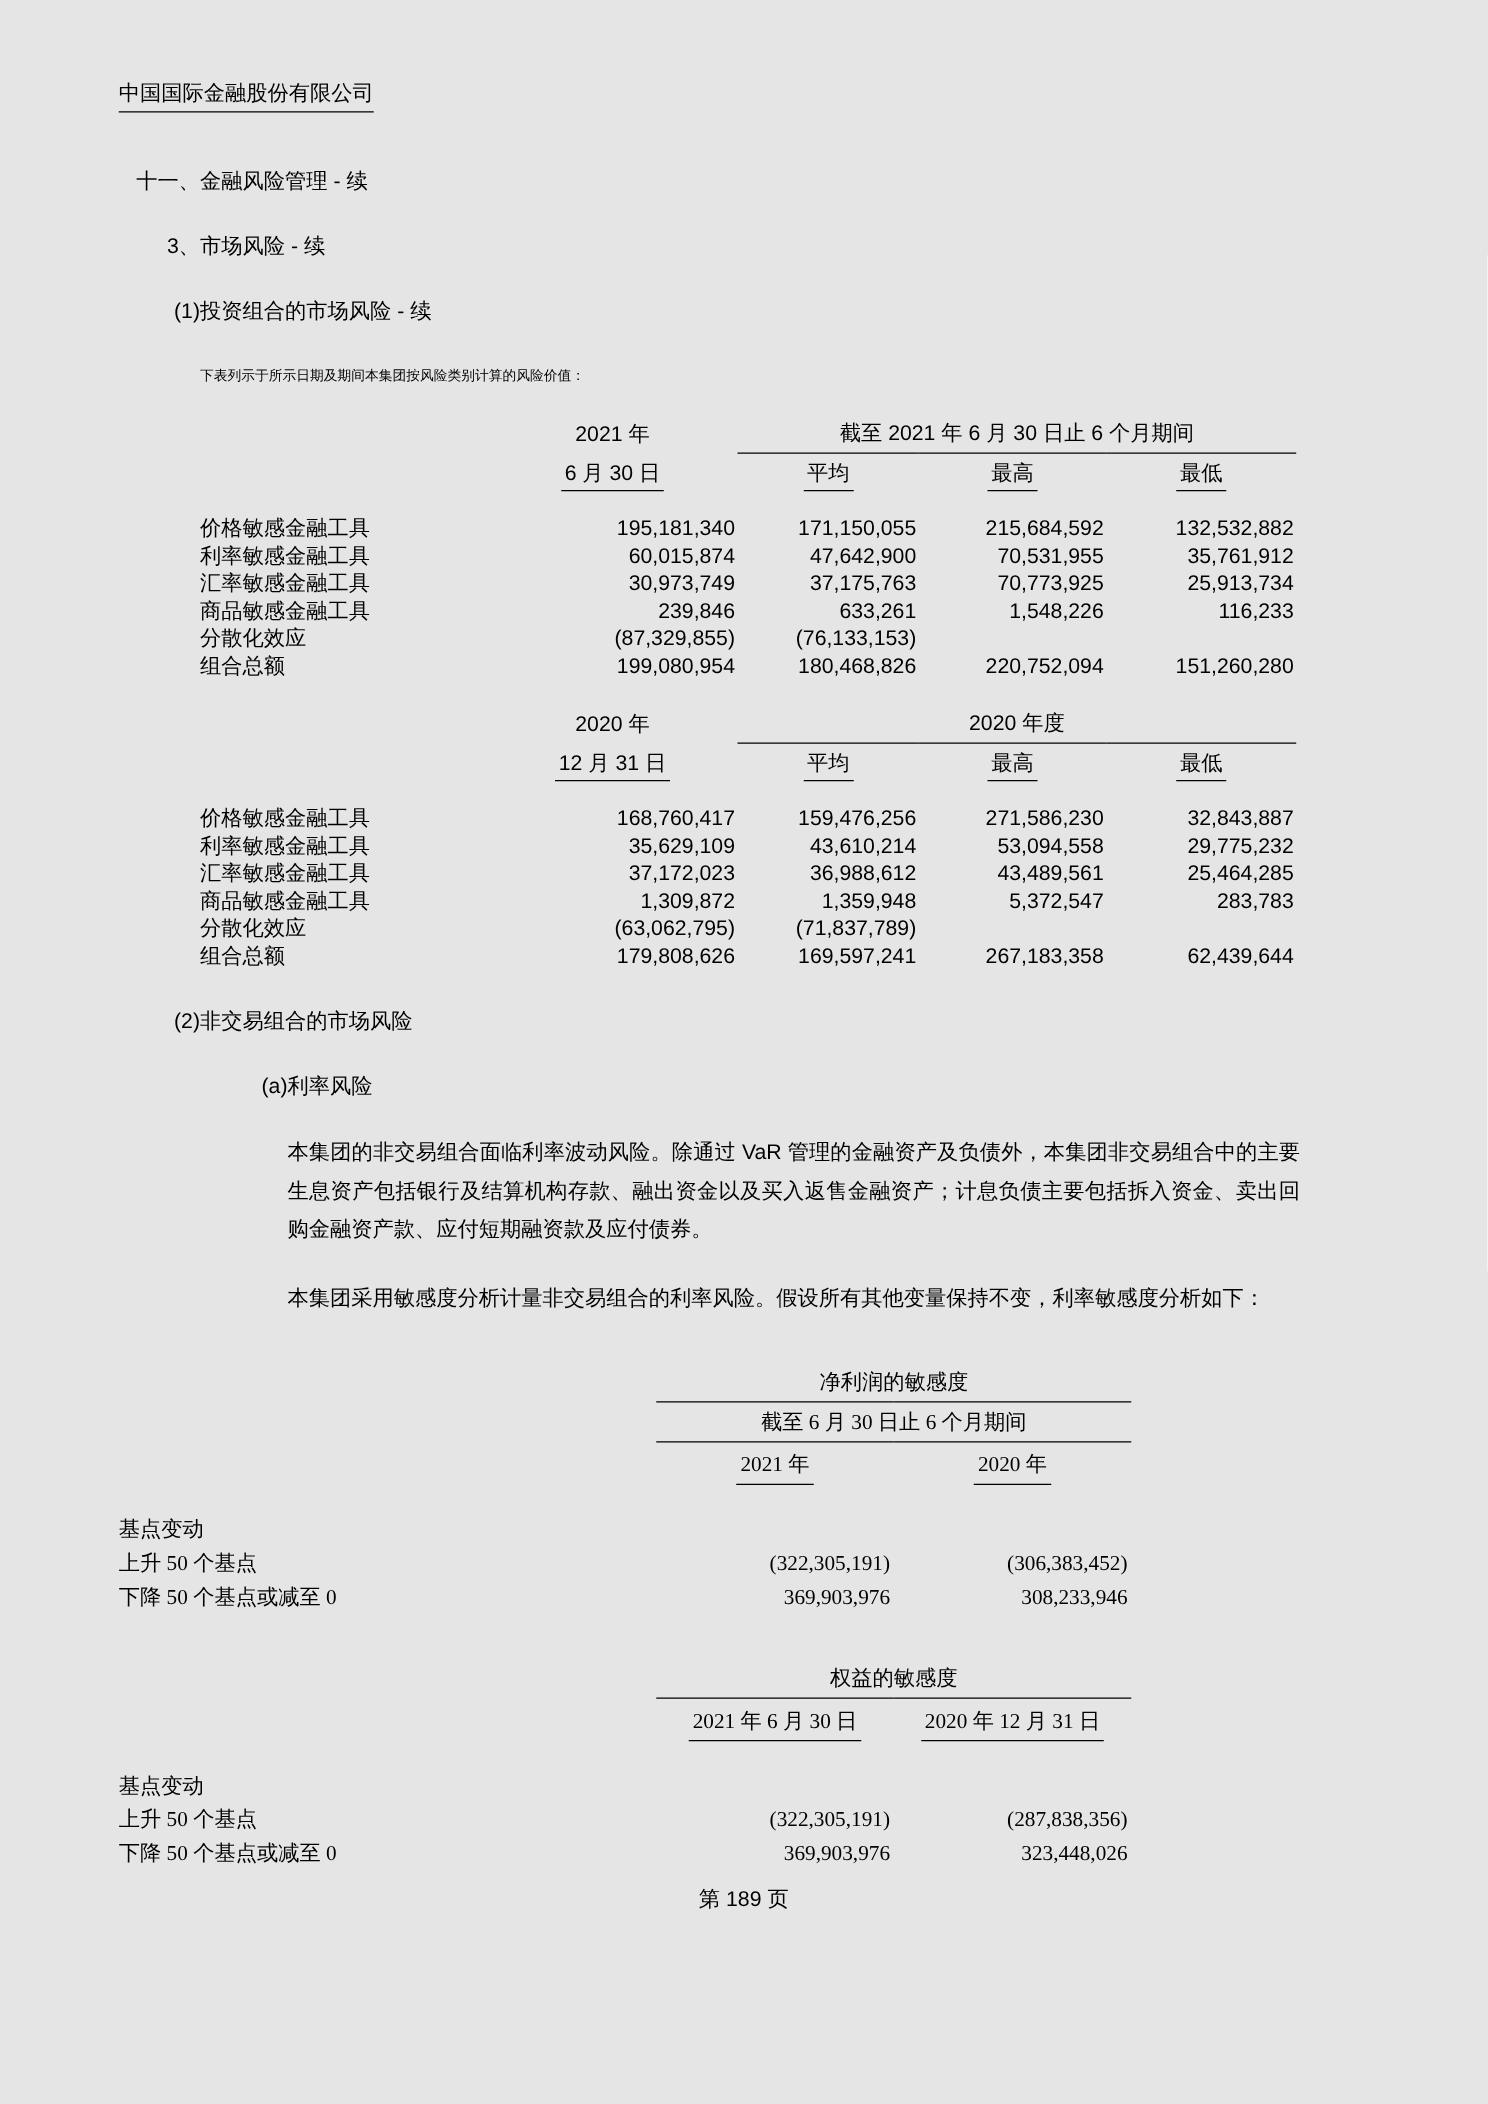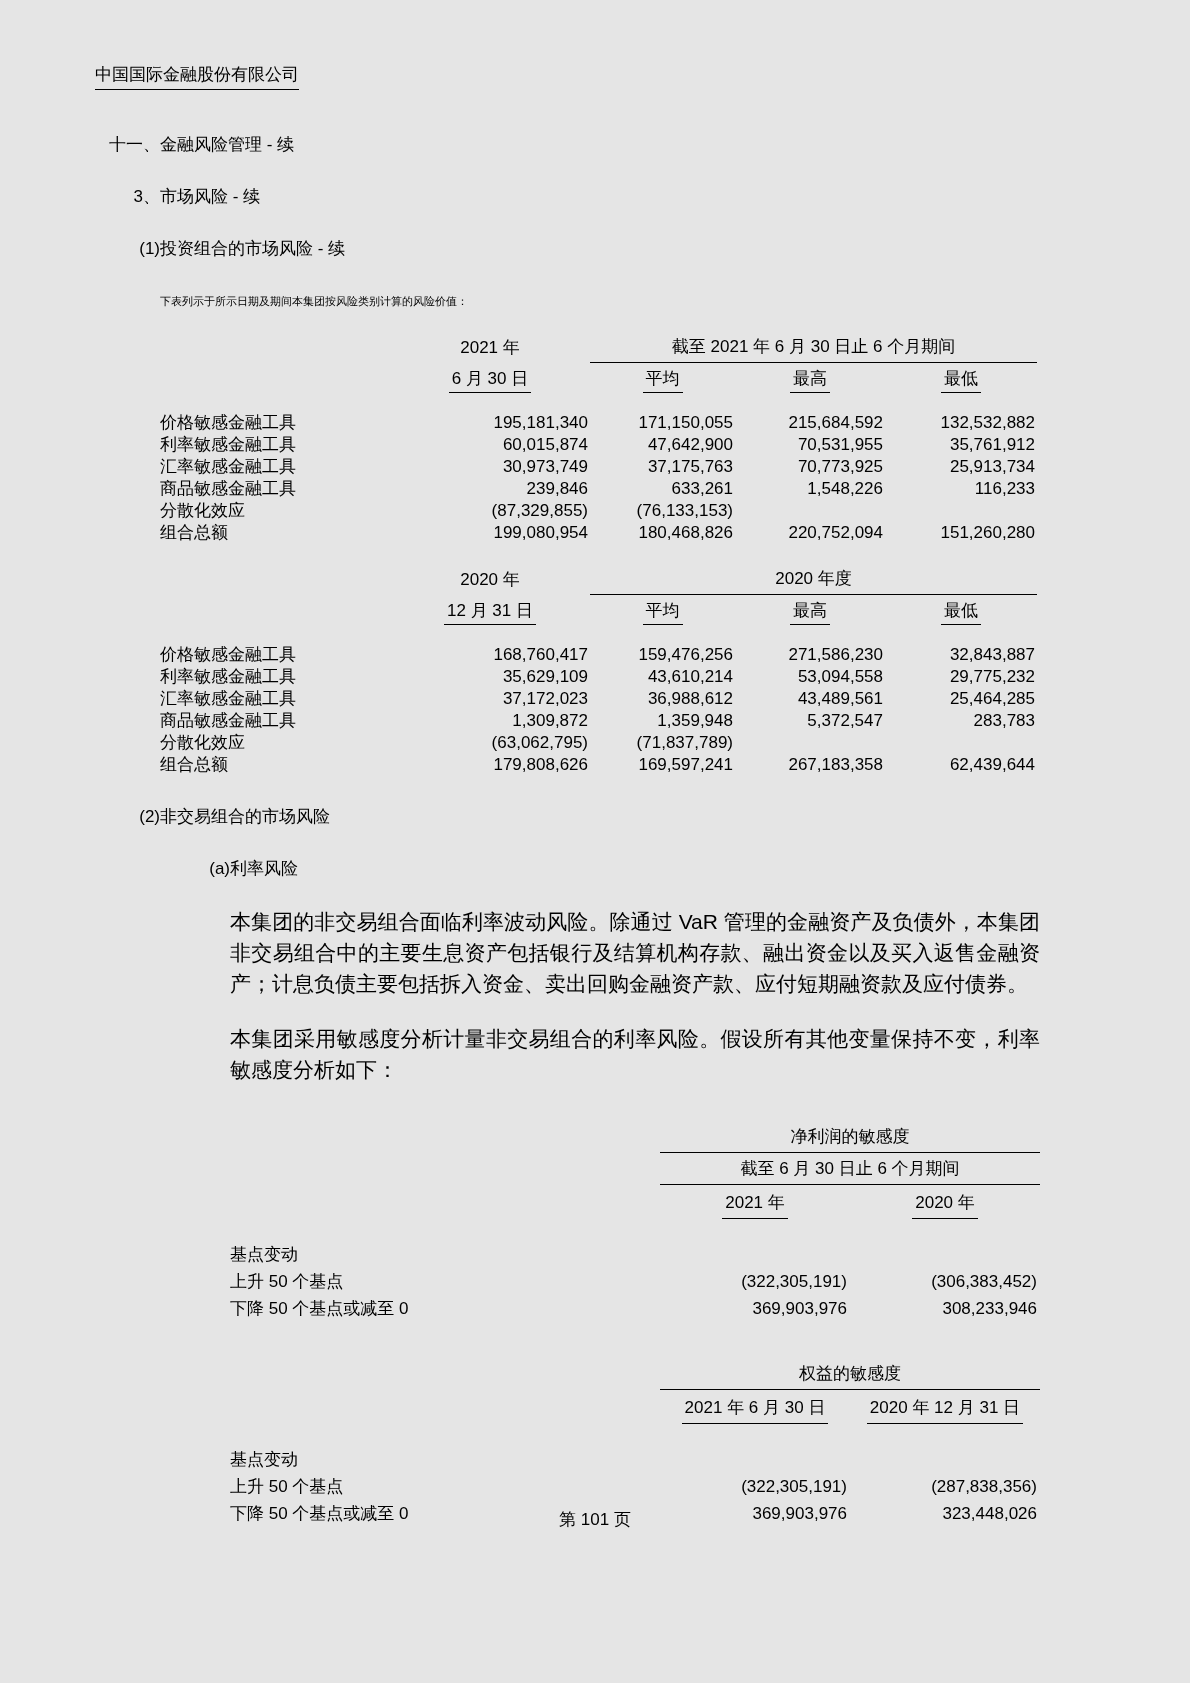--- a/index.html
+++ b/index.html
@@ -43,27 +43,27 @@
   .var-table { width: 877px; margin-left: 65px; margin-top: 24px; }
   .var-table .hdr1 td { padding-bottom: 4px; }
   .var-table .hdr1 .span-hdr { border-bottom: 1px solid #000; }
   .var-table .hdr2 td { padding-top: 5px; padding-bottom: 2px; text-align: center; }
   .var-table tr.first td { padding-top: 17px; }
   .var-table td.num { padding-right: 2px; }
 
   .paragraph {
     margin: 24px 0 0 135px;
     width: 810px;
-    font-size: 21px;
+    font-size: 17px;
     line-height: 31px;
     text-align: justify;
   }
   .paragraph.first-p { margin-top: 26px; }
 
-  .sens-table { width: 810px; margin-left: 135px; margin-top: 38px; }
+  .sens-table { width: 810px; margin-top: 38px; font-family: Liberation Serif, serif; }
   .sens-table td { line-height: 27px; }
   .sens-table .title-cell { text-align: center; border-bottom: 1px solid #000; padding-bottom: 2px; }
   .sens-table .sub-cell { text-align: center; border-bottom: 1px solid #000; padding: 2px 0; }
   .sens-table .hdr td { padding-top: 4px; padding-bottom: 2px; }
   .sens-table tr.first td { padding-top: 20px; }
   .sens-table td.num { padding-right: 3px; }
 
   .footer {
     position: absolute;
     top: 1508px;
@@ -310,14 +310,14 @@
       <tr>
         <td>下降 50 个基点或减至 0</td>
         <td class="num">369,903,976</td>
         <td class="num">323,448,026</td>
       </tr>
     </tbody>
       </table>
 
   </div>
 
-  <div class="footer">第 101 页</div>
+  <div class="footer">第 189 页</div>
 </div>
 
 </body></html>

